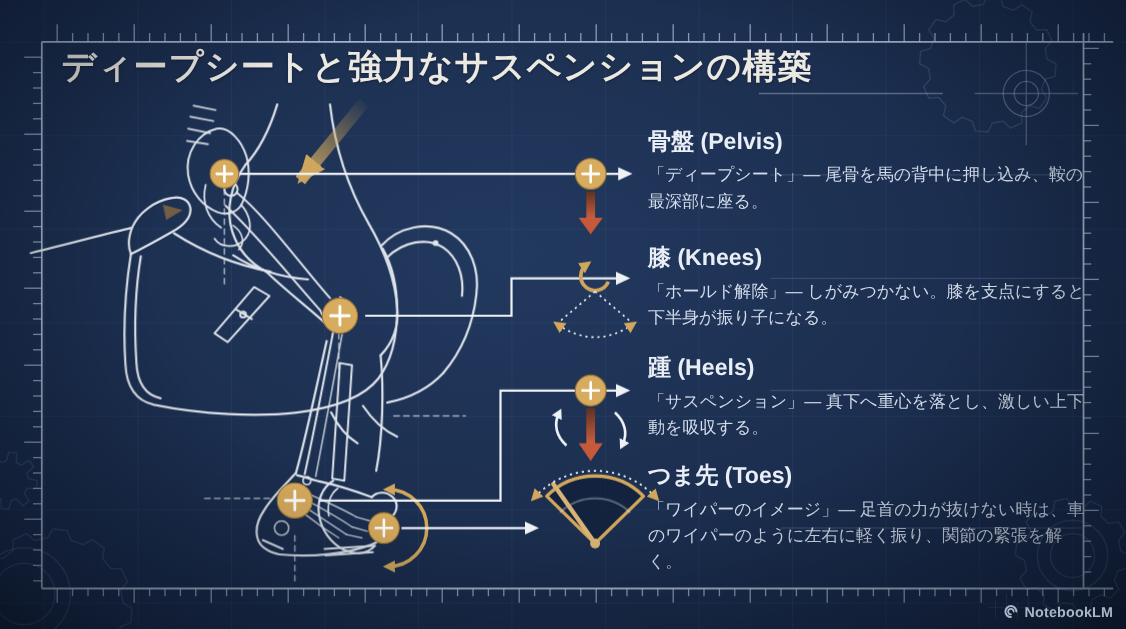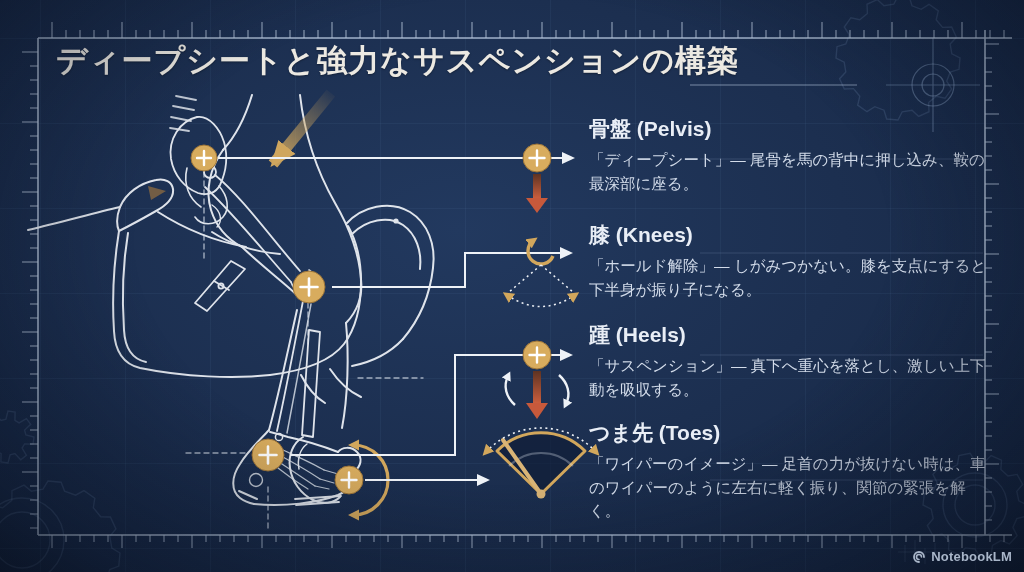--- a/index.html
+++ b/index.html
@@ -18,21 +18,21 @@
   .title{
     position:absolute; z-index:2; left:56px; top:40px;
     font-family:"DejaVu Serif","Liberation Serif",serif;
     font-size:31px; font-weight:700; letter-spacing:1px; color:var(--text-title);
     text-shadow:0 1px 2px rgba(0,0,0,.35); white-space:nowrap;
   }
   .row{position:absolute; z-index:2; left:589px; width:400px;}
   .row h3{margin:0 0 6px 0; font-size:21px; line-height:1.25; font-weight:700; color:var(--text-heading);}
   .row p{margin:0; font-size:15.5px; line-height:1.52; color:var(--text-body);}
   .row-pelvis{top:116px;} .row-knees{top:222px;} .row-heels{top:322px;} .row-toes{top:420px;}
-  .watermark{position:absolute; z-index:4; right:12px; bottom:8px; display:flex; align-items:center; gap:5px;
+  .watermark{position:absolute; z-index:4; right:12px; bottom:8px; display:flex; align-items:flex-start; gap:5px;
     color:#a9b6c9; font-size:13px; font-weight:600; letter-spacing:.2px;}
   .watermark svg{display:block;}
   
   .stroke-line{stroke:var(--line);} .fill-line{fill:var(--line);}
   .stroke-gold{stroke:var(--accent-gold);} .fill-gold{fill:var(--accent-gold);}
   .fill-red{fill:var(--arrow-red);}
   .marker-gold{fill:#d8ac5e; stroke:#9c7438; stroke-width:1;}
   .ruler{stroke:var(--ruler);}
 </style>
 </head>

